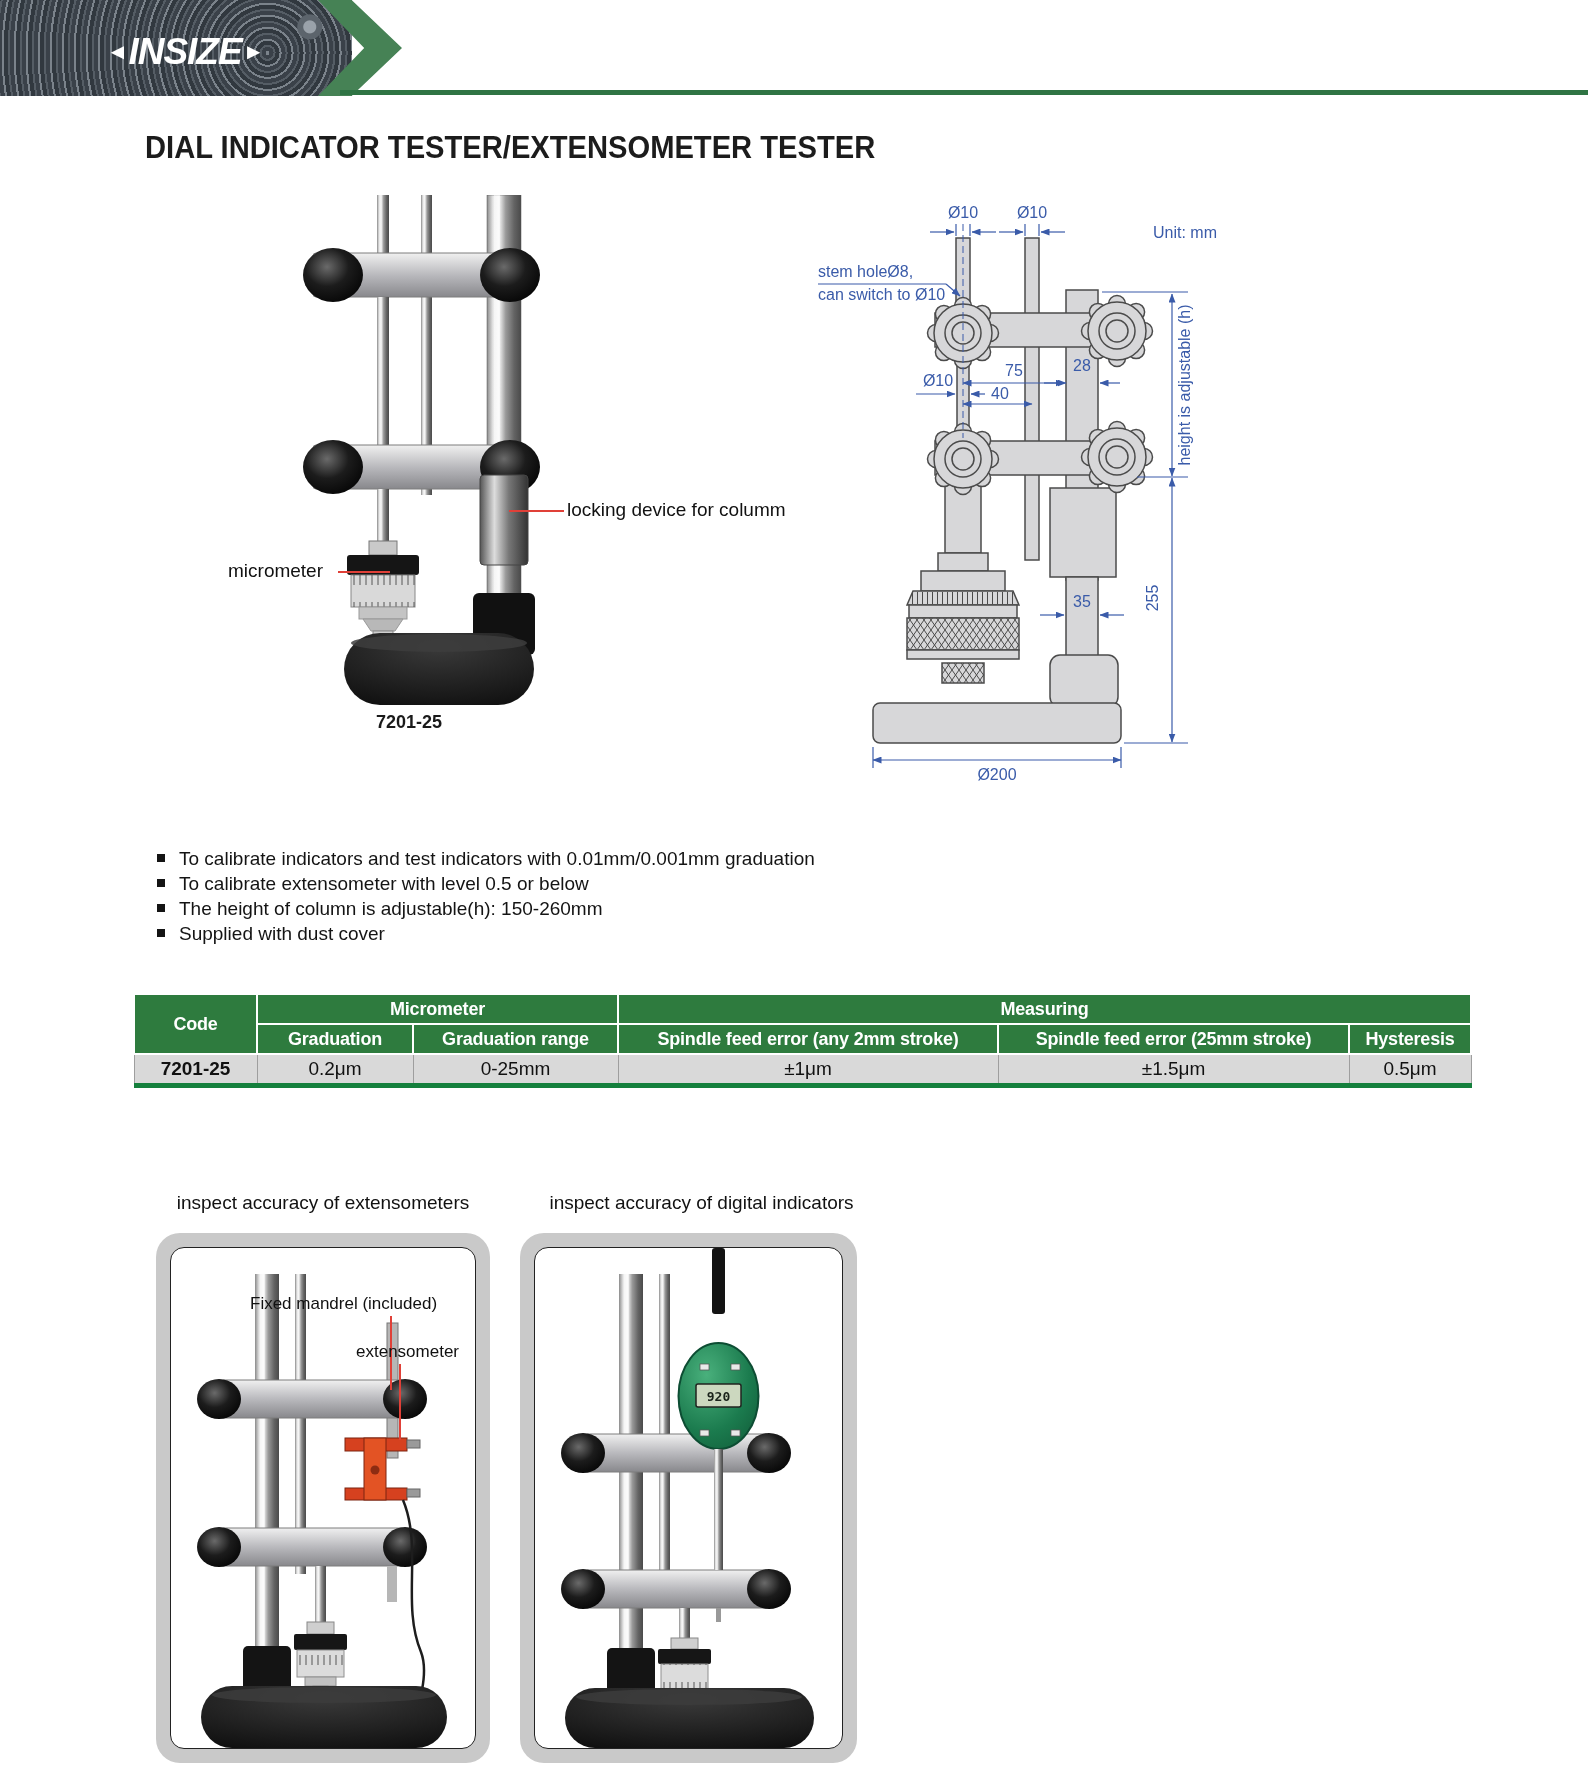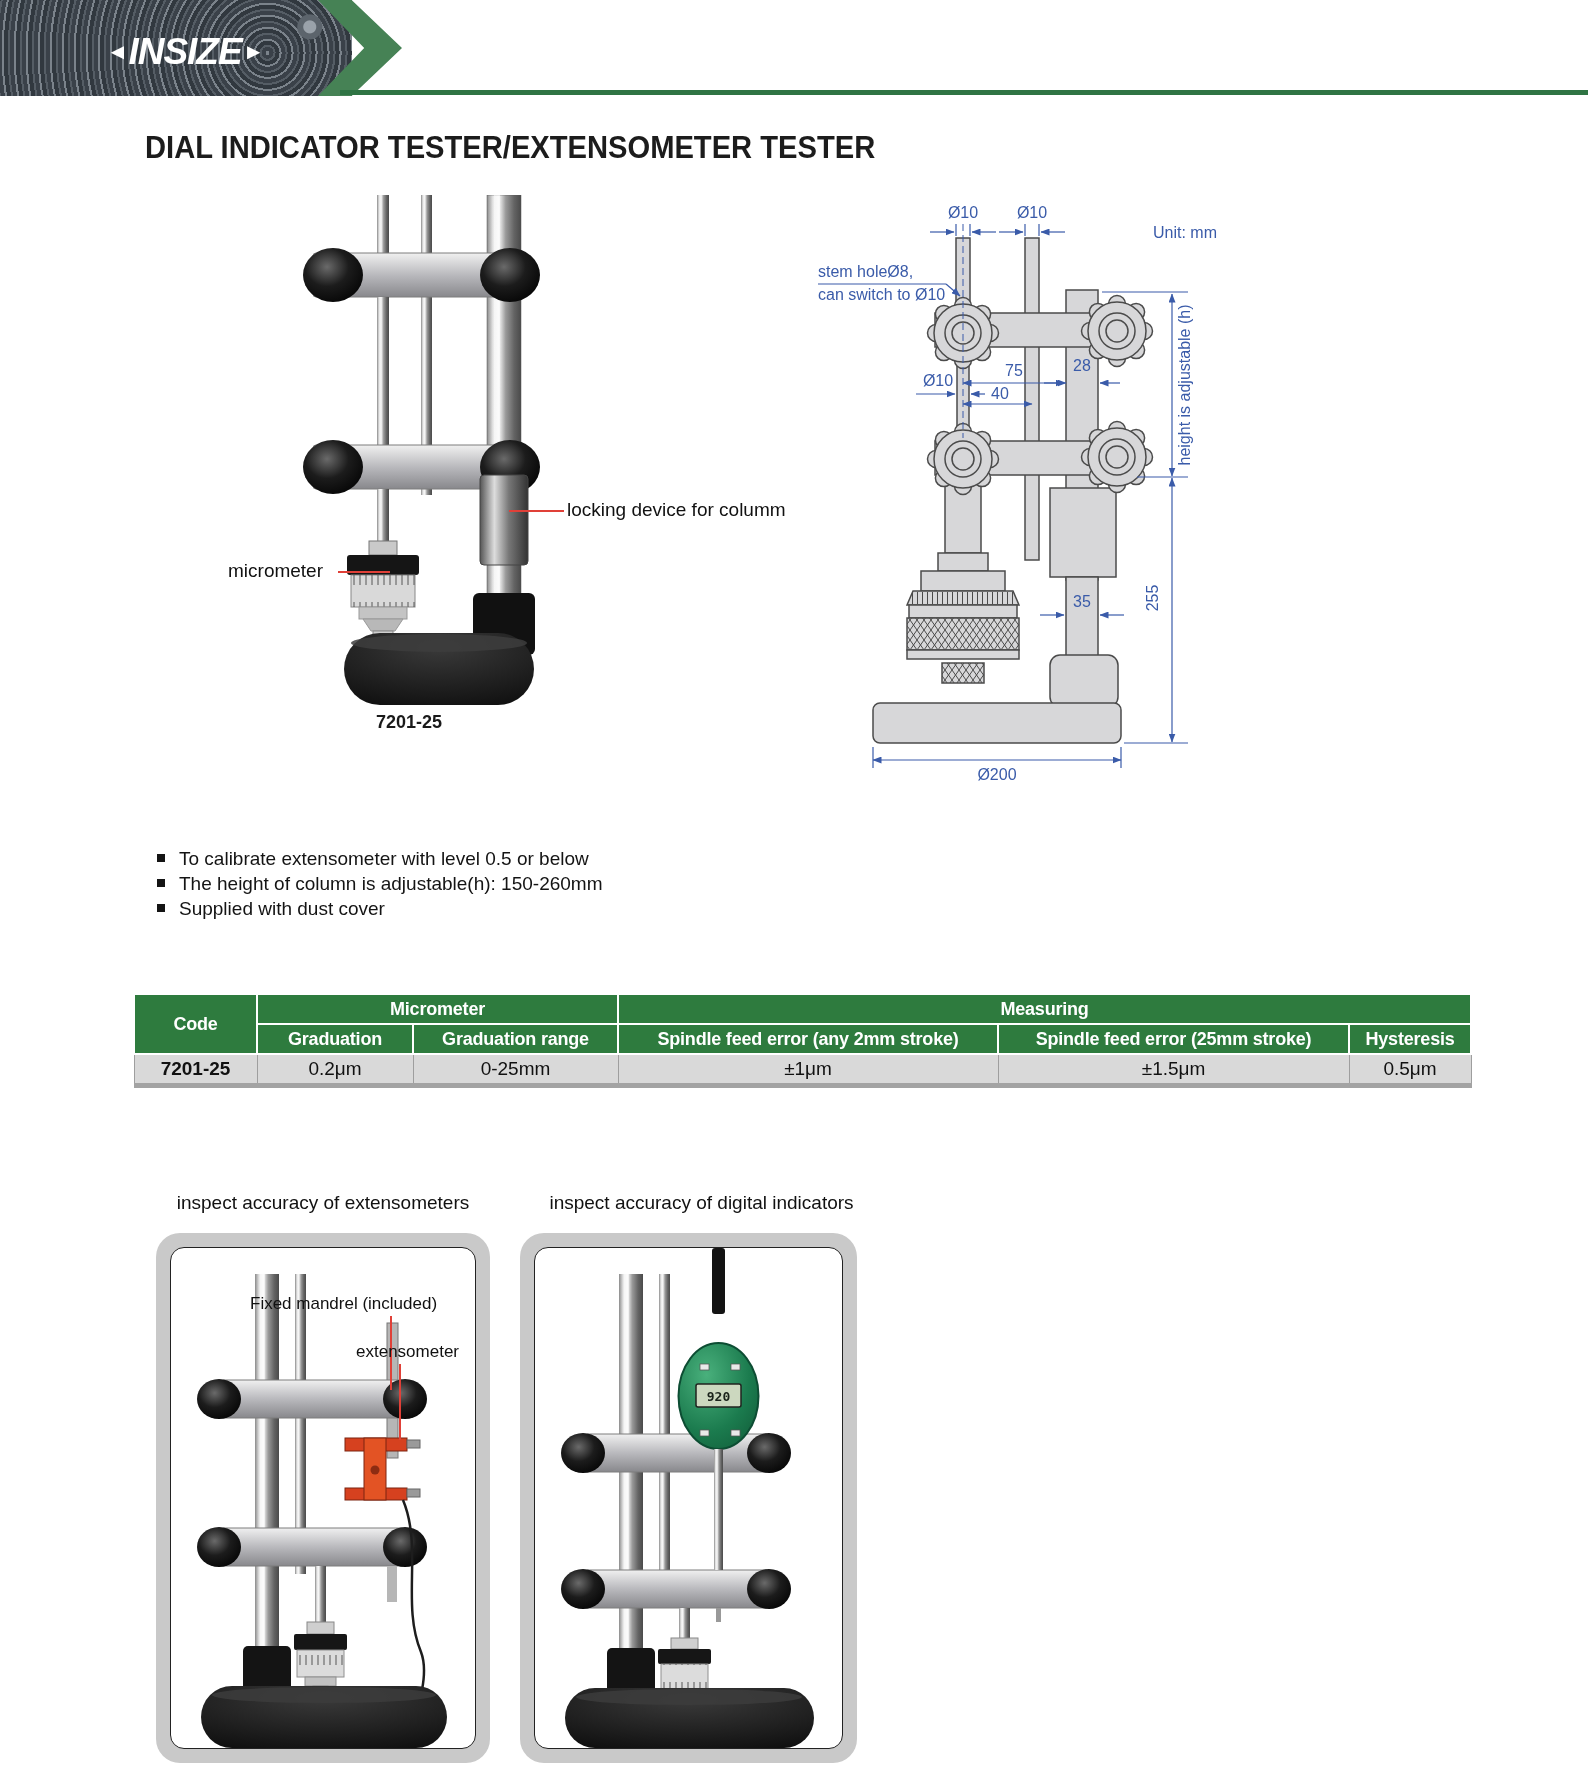--- a/index.html
+++ b/index.html
@@ -47,21 +47,21 @@
   .features{left:155px;top:846px;list-style:none;margin:0;padding:0;}
   .features li{
     font-size:19px;line-height:25px;color:#141414;position:relative;padding-left:24px;white-space:nowrap;
   }
   .features li::before{
     content:"";position:absolute;left:2px;top:8px;width:8px;height:8px;background:#141414;
   }
 
   
   .spec{left:133px;top:993px;}
-  table.spec-table{border-collapse:collapse;table-layout:fixed;width:1337px;border-bottom:5px solid #a3a3a3;}
+  table.spec-table{border-collapse:collapse;table-layout:fixed;width:1337px;border-bottom:5px solid #15803d;}
   .spec-table th{
     background:#2e7b3e;color:#ffffff;font-size:18px;font-weight:bold;
     border:2px solid #ffffff;padding:0;height:28px;letter-spacing:-0.2px;
   }
   .spec-table td{
     background:#d9d9d9;font-size:19px;color:#111;text-align:center;height:28px;
     border:1px solid #9e9e9e;border-top:2px solid #ffffff;padding:0;
   }
   .spec-table td.code-cell{font-weight:bold;}
 
@@ -268,20 +268,21 @@
     <text class="dimtxt" x="1000" y="399" text-anchor="middle">40</text>
     <text class="dimtxt" x="1082" y="607" text-anchor="middle">35</text>
     <text class="dimtxt" x="997" y="780" text-anchor="middle">Ø200</text>
     <text class="dimtxt" transform="rotate(-90 1190 385)" x="1190" y="385" text-anchor="middle">height is adjustable (h)</text>
     <text class="dimtxt" transform="rotate(-90 1158 598)" x="1158" y="598" text-anchor="middle">255</text>
     <text class="dimtxt" x="1153" y="238">Unit: mm</text>
   </g>
 </svg>
 
 <ul class="abs features">
+  <li>To calibrate indicators and test indicators with 0.01mm/0.001mm graduation</li>
   <li>To calibrate extensometer with level 0.5 or below</li>
   <li>The height of column is adjustable(h): 150-260mm</li>
   <li>Supplied with dust cover</li>
 </ul>
 
 <div class="abs spec">
   <table class="spec-table">
     <colgroup>
       <col style="width:123px">
         <col style="width:156px">

